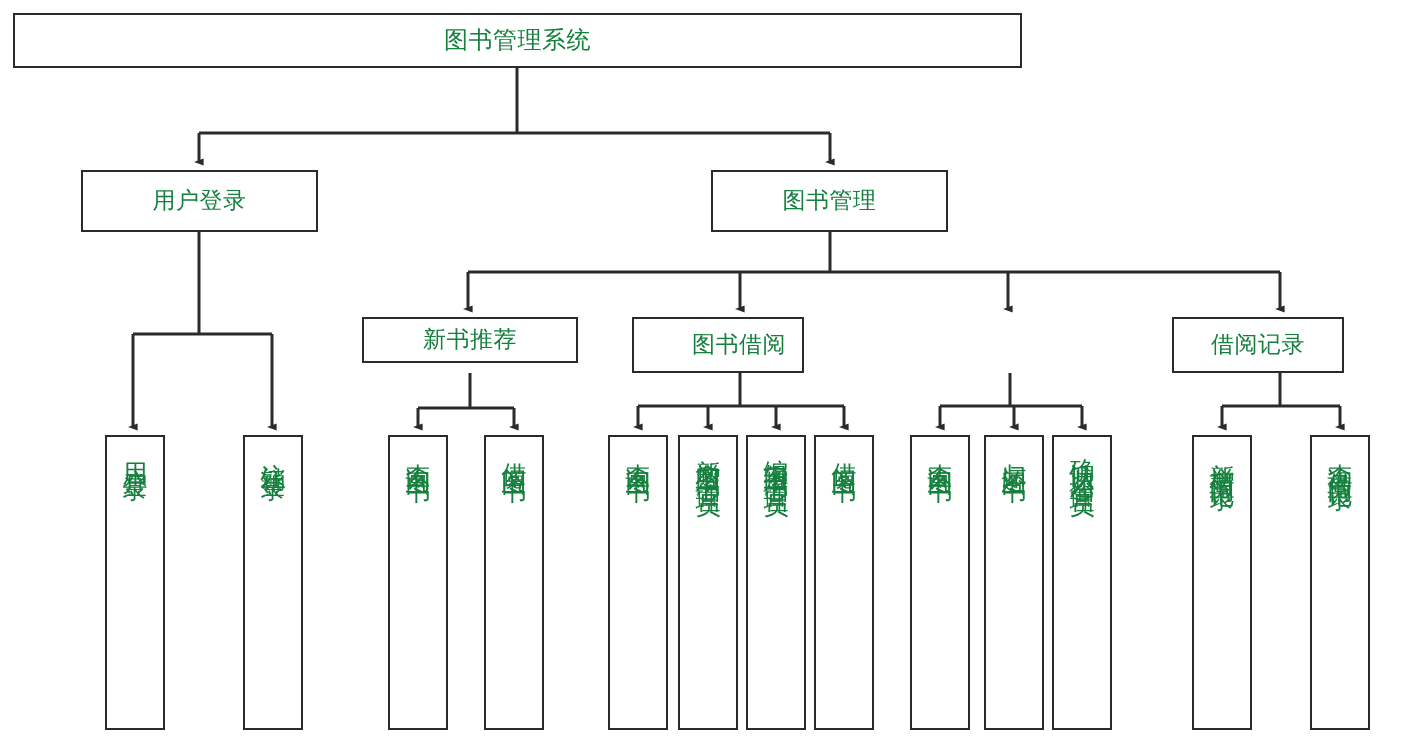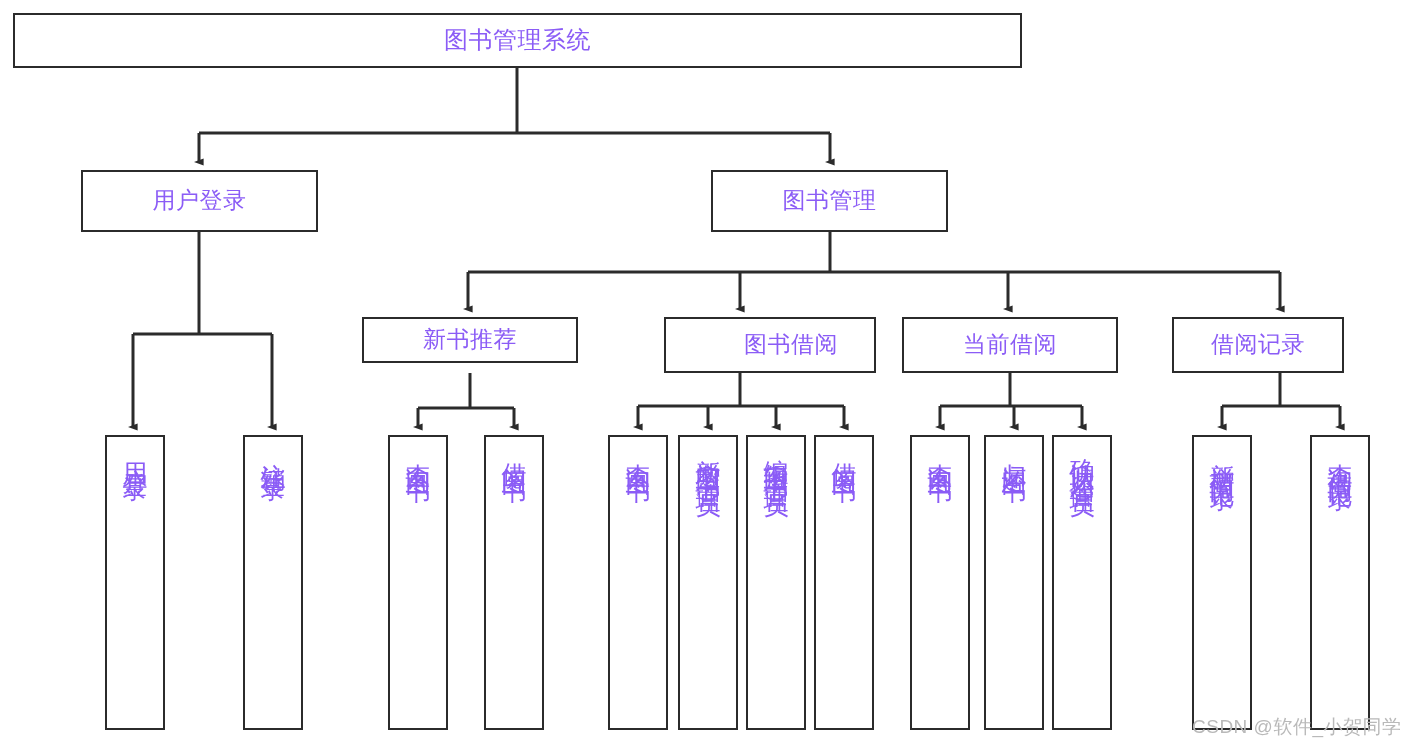--- a/index.html
+++ b/index.html
@@ -26,21 +26,21 @@
     pointer-events: none;
   }
   .node {
     position: absolute;
     box-sizing: border-box;
     border: 2px solid #2b2b2b;
     background: #ffffff;
     display: flex;
     align-items: center;
     justify-content: center;
-    color: #8b5cf6;
+    color: #15803d;
   }
   .node .label {
     display: block;
     text-align: center;
     letter-spacing: 0.5px;
   }
   .node.horizontal .label {
     writing-mode: horizontal-tb;
     font-size: 23px;
     line-height: 1.1;
@@ -135,27 +135,24 @@
   </div>
 
   <div class="node horizontal" style="left:711px; top:170px; width:237px; height:62px;">
     <span class="label">图书管理</span>
   </div>
 
   <div class="node horizontal" style="left:362px; top:317px; width:216px; height:46px;">
     <span class="label">新书推荐</span>
   </div>
 
-  <div class="node horizontal" style="left:664px; top:317px; width:212px; height:56px;padding-left:42px;">
+  <div class="node horizontal" style="left:632px; top:317px; width:172px; height:56px;padding-left:42px;">
     <span class="label">图书借阅</span>
   </div>
 
-  <div class="node horizontal" style="left:902px; top:317px; width:216px; height:56px;">
-    <span class="label">当前借阅</span>
-  </div>
 
   <div class="node horizontal" style="left:1172px; top:317px; width:172px; height:56px;">
     <span class="label">借阅记录</span>
   </div>
 
   <div class="node vertical" style="left:105px; top:435px; width:60px; height:295px;">
     <span class="label">用户登录</span>
   </div>
 
   <div class="node vertical" style="left:243px; top:435px; width:60px; height:295px;">
@@ -199,15 +196,14 @@
   </div>
 
   <div class="node vertical" style="left:1192px; top:435px; width:60px; height:295px;">
     <span class="label">新增借阅记录</span>
   </div>
 
   <div class="node vertical" style="left:1310px; top:435px; width:60px; height:295px;">
     <span class="label">查询借阅记录</span>
   </div>
 
-  <div class="watermark" style="left:1192px; top:714px;">CSDN @软件_小贺同学</div>
 
 </div>
 
 </body></html>

